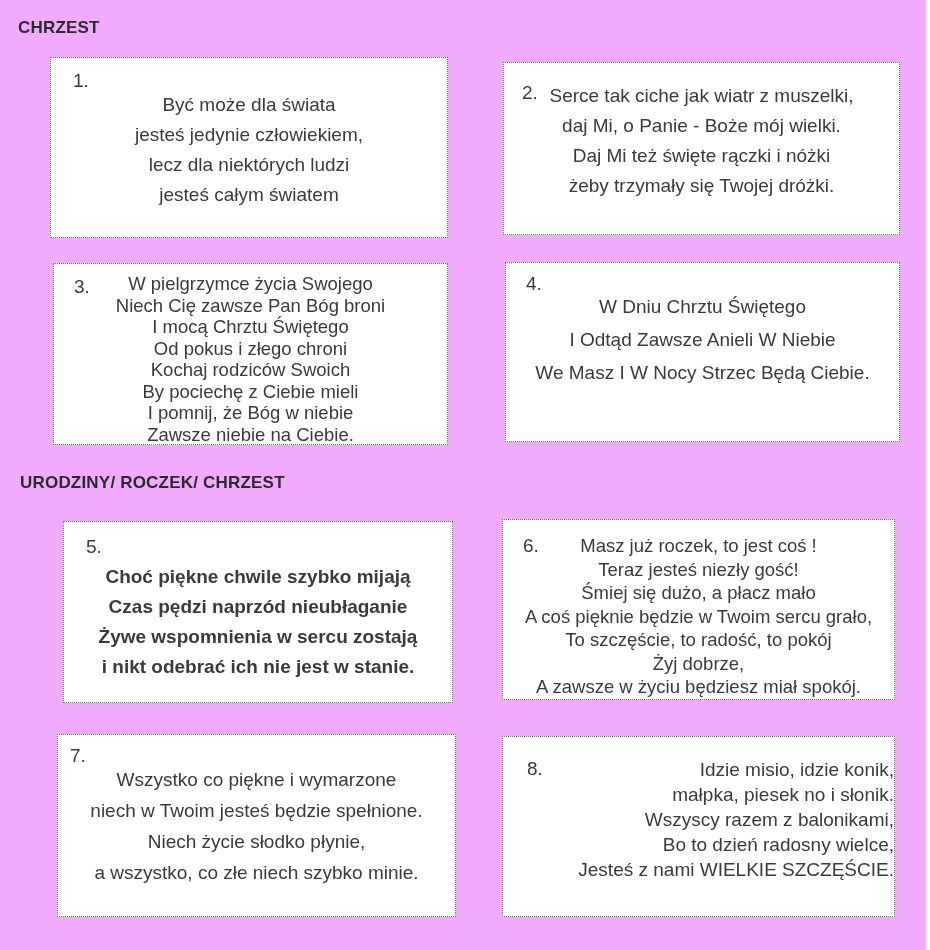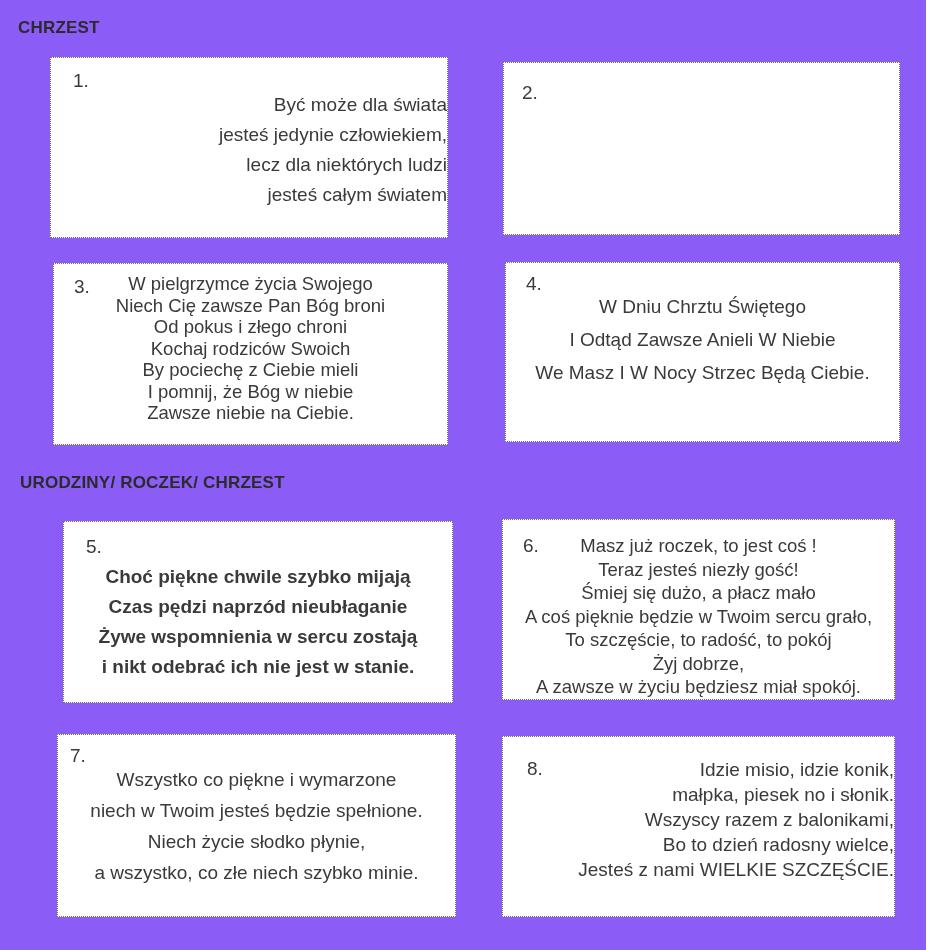--- a/index.html
+++ b/index.html
@@ -1,19 +1,19 @@
 <!DOCTYPE html>
 <html><head>
 <meta charset="utf-8">
 <style>
   html,body{margin:0;padding:0;background:#ffffff;}
   .page{
     position:relative;
     width:926px;height:950px;
-    background:#8b5cf6;
+    background:#f0abfc;
     font-family:"Liberation Sans","DejaVu Sans",sans-serif;
     color:#3a3a3a;
     overflow:hidden;
   }
   .heading{
     position:absolute;
     font-weight:bold;
     font-size:17px;
     letter-spacing:0.2px;
     color:#2b2b2b;
@@ -52,21 +52,21 @@
   .b1 .num{left:22px;top:12px;}
   .b2 .num{left:18px;top:19px;}
   .b3 .num{left:20px;top:12px;}
   .b4 .num{left:20px;top:10px;}
   .b5 .num{left:22px;top:14px;}
   .b6 .num{left:20px;top:15px;}
   .b7 .num{left:12px;top:10px;}
   .b8 .num{left:24px;top:21px;}
 
   
-  .b1 .lines{padding-top:32px;line-height:30px;text-align:right;}
+  .b1 .lines{padding-top:32px;line-height:30px;}
   .b2 .lines{padding-top:18px;line-height:30px;}
   .b3 .lines{padding-top:9px; line-height:21.5px;font-size:18.5px;}
   .b4 .lines{padding-top:27px;line-height:33px;}
   .b5 .lines{padding-top:40px;line-height:30px;font-weight:bold;}
   .b6 .lines{padding-top:14px;line-height:23.5px;font-size:18.5px;}
   .b7 .lines{padding-top:29px;line-height:31px;}
   .b8 .lines{padding-top:20px;line-height:25px;text-align:right;}
 </style>
 </head>
 <body>
@@ -80,27 +80,34 @@
     <div class="lines">
       <div class="line">Być może dla świata</div>
       <div class="line">jesteś jedynie człowiekiem,</div>
       <div class="line">lecz dla niektórych ludzi</div>
       <div class="line">jesteś całym światem</div>
     </div>
   </div>
 
   <div class="box b2">
     <span class="num">2.</span>
+    <div class="lines">
+      <div class="line">Serce tak ciche jak wiatr z muszelki,</div>
+      <div class="line">daj Mi, o Panie - Boże mój wielki.</div>
+      <div class="line">Daj Mi też święte rączki i nóżki</div>
+      <div class="line">żeby trzymały się Twojej dróżki.</div>
+    </div>
   </div>
 
   <div class="box b3">
     <span class="num">3.</span>
     <div class="lines">
       <div class="line">W pielgrzymce życia Swojego</div>
       <div class="line">Niech Cię zawsze Pan Bóg broni</div>
+      <div class="line">I mocą Chrztu Świętego</div>
       <div class="line">Od pokus i złego chroni</div>
       <div class="line">Kochaj rodziców Swoich</div>
       <div class="line">By pociechę z Ciebie mieli</div>
       <div class="line">I pomnij, że Bóg w niebie</div>
       <div class="line">Zawsze niebie na Ciebie.</div>
     </div>
   </div>
 
   <div class="box b4">
     <span class="num">4.</span>

